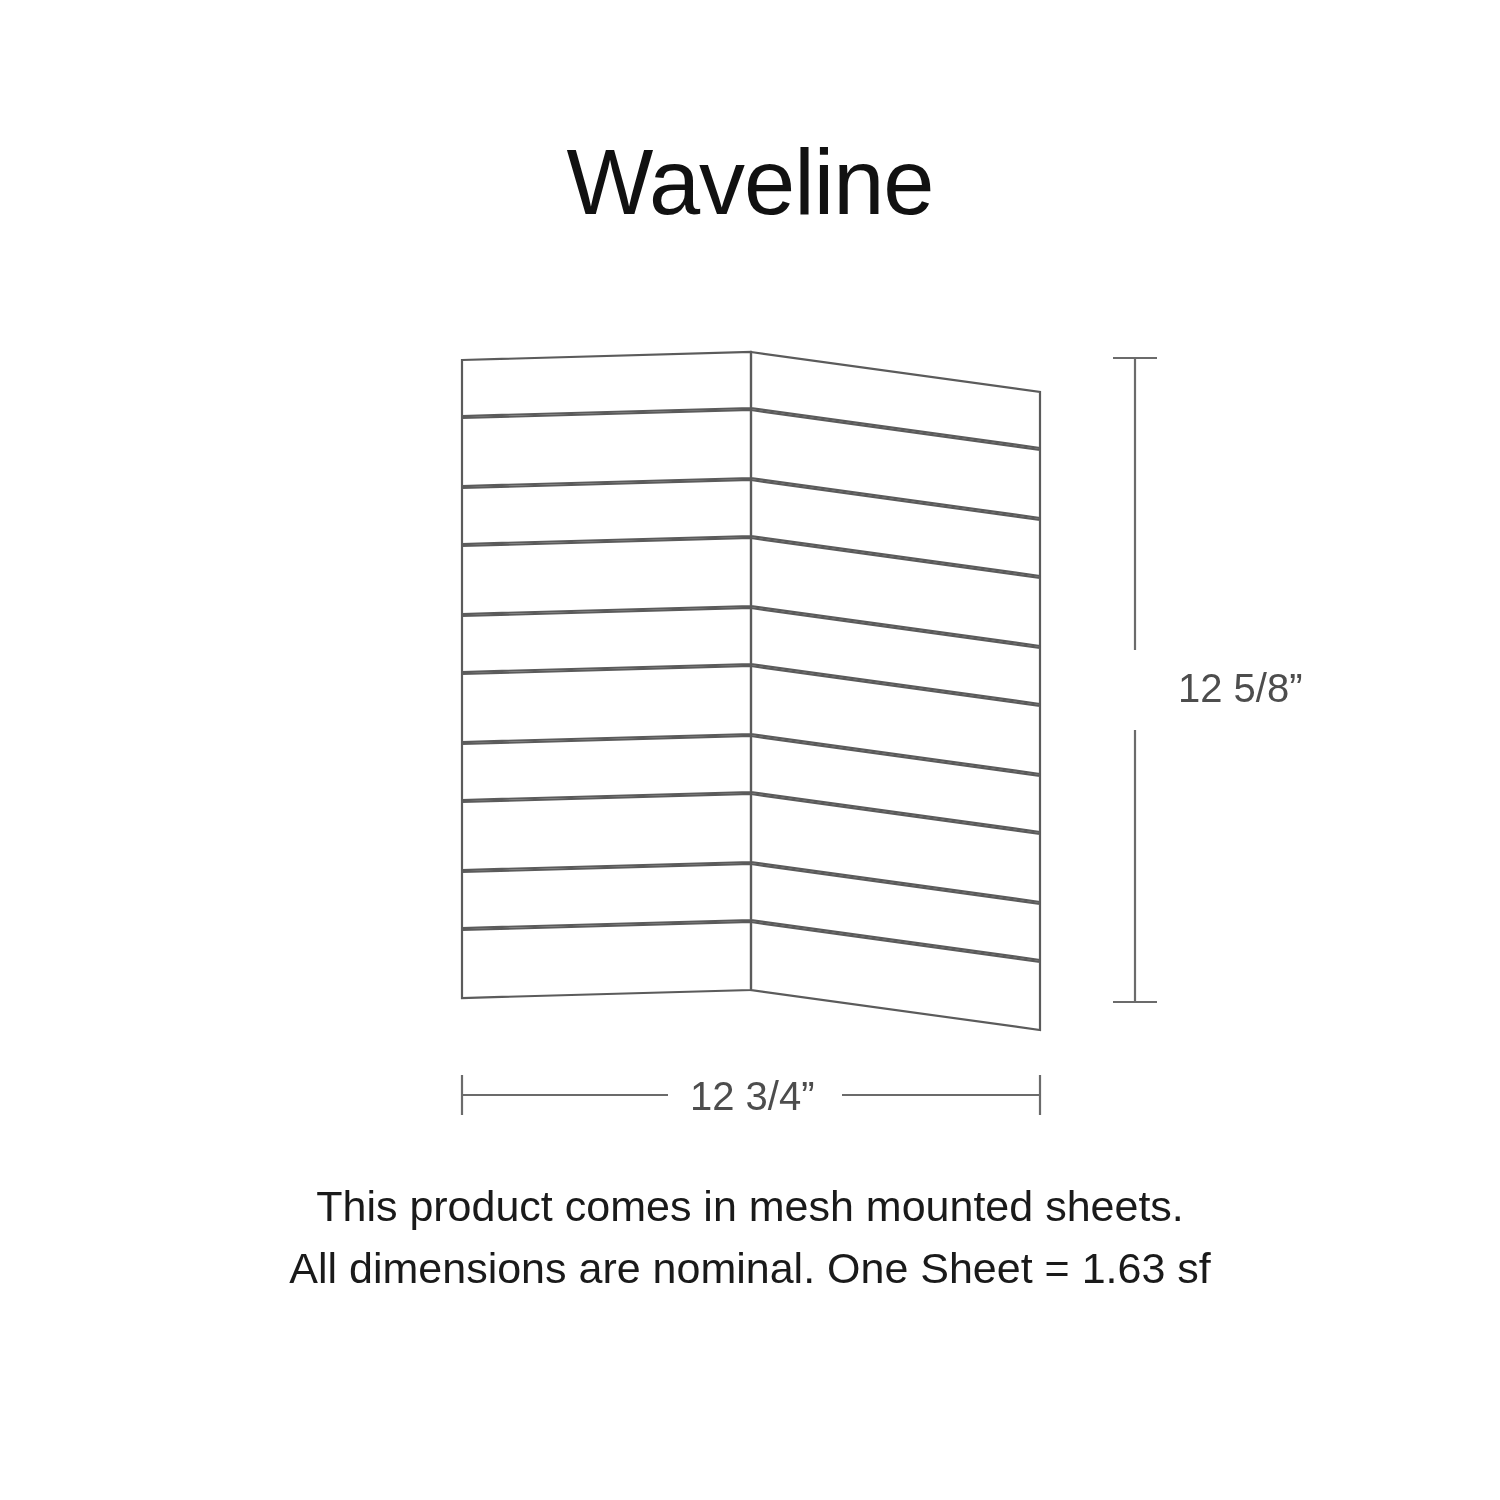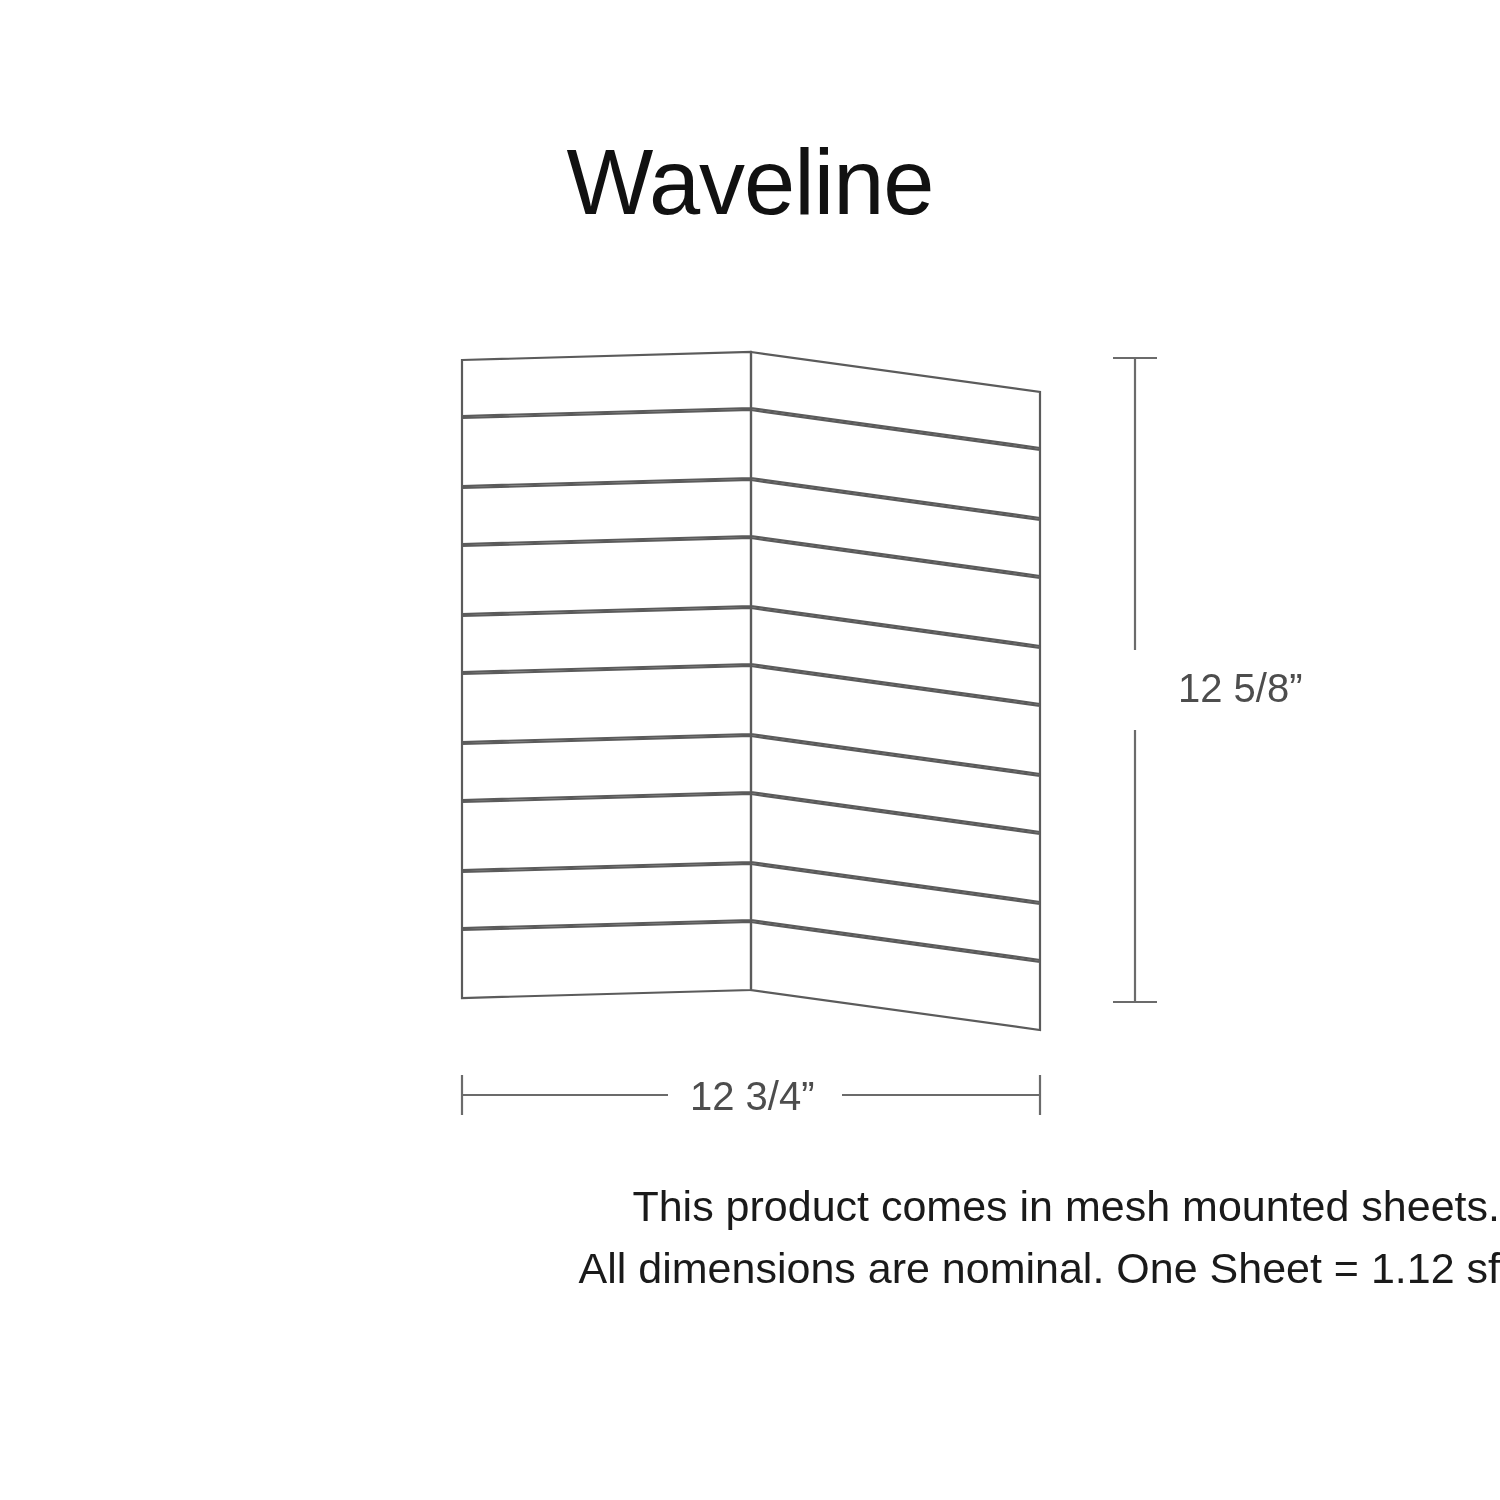--- a/index.html
+++ b/index.html
@@ -44,21 +44,20 @@
     top: 1175px;
     left: 0;
     width: 1500px;
     text-align: center;
     color: #1a1a1a;
     font-size: 43px;
     line-height: 62px;
   }
   .caption div {
     white-space: nowrap;
-    text-align: right;
   }
   svg { display: block; }
   .tile {
     fill: none;
     stroke: #5b5b5b;
     stroke-width: 2.2;
     stroke-linejoin: miter;
   }
   .dimline {
     stroke: #6b6b6b;
@@ -127,16 +126,16 @@
         <line class="dimline" x1="462" y1="745" x2="462" y2="785"></line>
         <line class="dimline" x1="1040" y1="745" x2="1040" y2="785"></line>
         <text class="dimtext" x="690" y="780">12 3/4”</text>
       </g>
 
     </svg>
   </div>
 
   <div class="caption">
     <div>This product comes in mesh mounted sheets.</div>
-    <div>All dimensions are nominal. One Sheet = 1.12 sf</div>
+    <div>All dimensions are nominal. One Sheet = 1.63 sf</div>
   </div>
 
 </div>
 
 </body></html>

